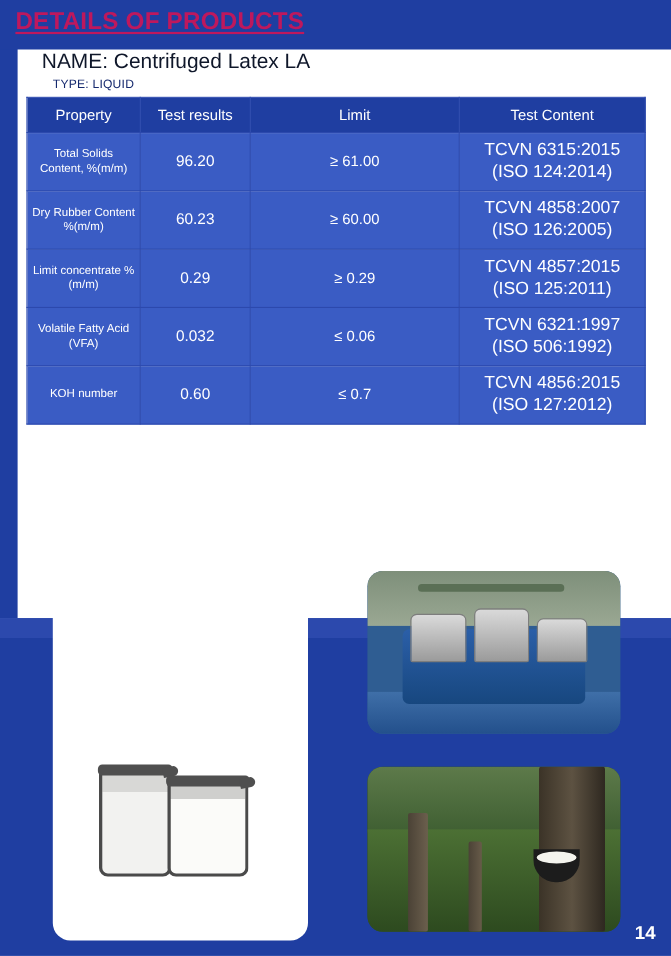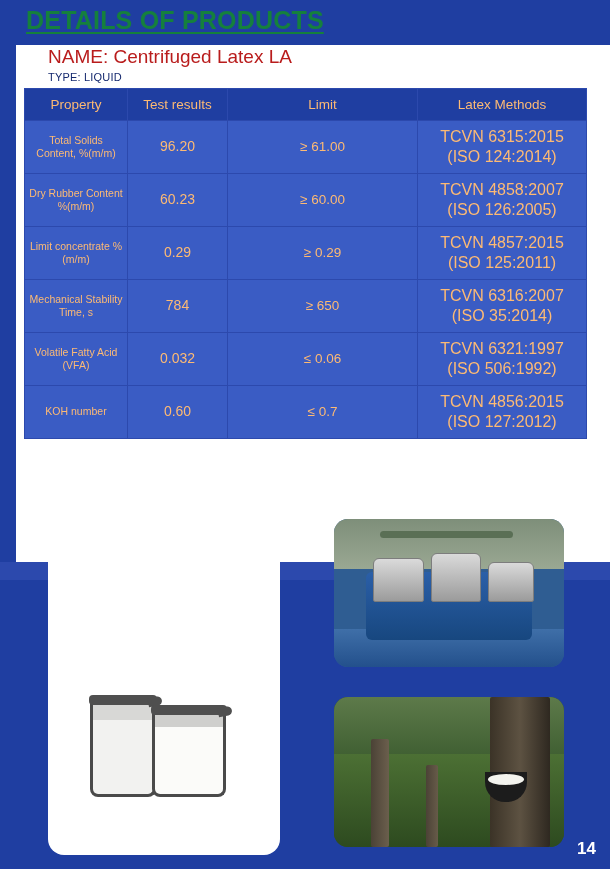--- a/index.html
+++ b/index.html
@@ -25,33 +25,33 @@
     background: #1f3ea1;
   }
   .title-band {
     position: absolute;
     left: 0; top: 0;
     width: 610px; height: 45px;
     background: #1f3ea1;
   }
   .title {
     position: absolute;
-    left: 26px; top: 6px;
-    font-size: 25px;
+    left: 14px; top: 6px;
+    font-size: 22px;
     font-weight: bold;
-    color: #15803d;
+    color: #be185d;
     letter-spacing: 0.2px;
     text-decoration: underline;
     text-underline-offset: 3px;
   }
   .name-line {
     position: absolute;
-    left: 48px; top: 46px;
+    left: 38px; top: 46px;
     font-size: 19px;
-    color: #b91c1c;
+    color: #0f172a;
   }
   .type-line {
     position: absolute;
     left: 48px; top: 71px;
     font-size: 11px;
     color: #15296e;
     letter-spacing: 0.2px;
   }
   
   .table-wrap {
@@ -65,21 +65,21 @@
     table-layout: fixed;
   }
   col.c1 { width: 103px; }
   col.c2 { width: 100px; }
   col.c3 { width: 190px; }
   col.c4 { width: 169px; }
   th, td {
     border: 1px solid #2c49ad;
     text-align: center;
     vertical-align: middle;
-    color: #fdba74;
+    color: #ffffff;
   }
   thead th {
     background: #1f3ea1;
     font-size: 13.5px;
     font-weight: normal;
     height: 32px;
     padding: 4px 2px;
   }
   tbody td {
     background: #3a5cc4;
@@ -259,21 +259,21 @@
         <col class="c1">
           <col class="c2">
           <col class="c3">
           <col class="c4">
       </colgroup>
       <thead>
         <tr>
           <th>Property</th>
           <th>Test results</th>
           <th>Limit</th>
-          <th>Latex Methods</th>
+          <th>Test Content</th>
         </tr>
       </thead>
       <tbody>
         <tr>
           <td class="prop">Total Solids Content, %(m/m)</td>
           <td class="val">96.20</td>
           <td class="lim">≥ 61.00</td>
           <td class="meth">
             <span>TCVN 6315:2015</span>
             <span class="meth-sub">(ISO 124:2014)</span>
@@ -288,29 +288,20 @@
             <span class="meth-sub">(ISO 126:2005)</span>
           </td>
         </tr>
         <tr>
           <td class="prop">Limit concentrate % (m/m)</td>
           <td class="val">0.29</td>
           <td class="lim">≥ 0.29</td>
           <td class="meth">
             <span>TCVN 4857:2015</span>
             <span class="meth-sub">(ISO 125:2011)</span>
-          </td>
-        </tr>
-        <tr>
-          <td class="prop">Mechanical Stability Time, s</td>
-          <td class="val">784</td>
-          <td class="lim">≥ 650</td>
-          <td class="meth">
-            <span>TCVN 6316:2007</span>
-            <span class="meth-sub">(ISO 35:2014)</span>
           </td>
         </tr>
         <tr>
           <td class="prop">Volatile Fatty Acid (VFA)</td>
           <td class="val">0.032</td>
           <td class="lim">≤ 0.06</td>
           <td class="meth">
             <span>TCVN 6321:1997</span>
             <span class="meth-sub">(ISO 506:1992)</span>
           </td>

